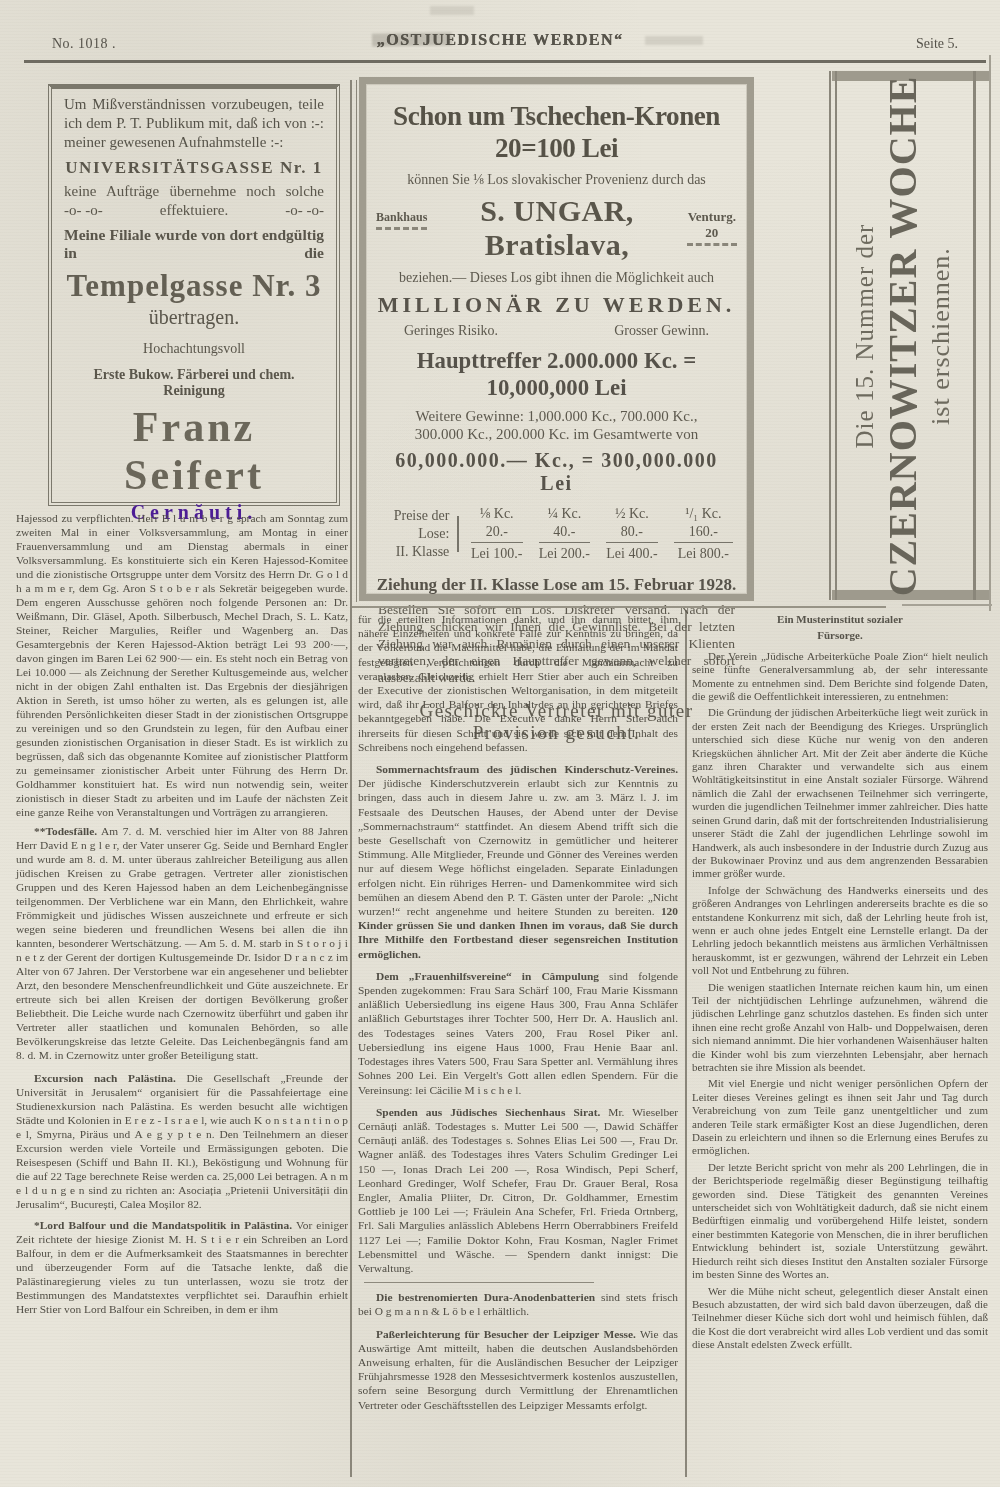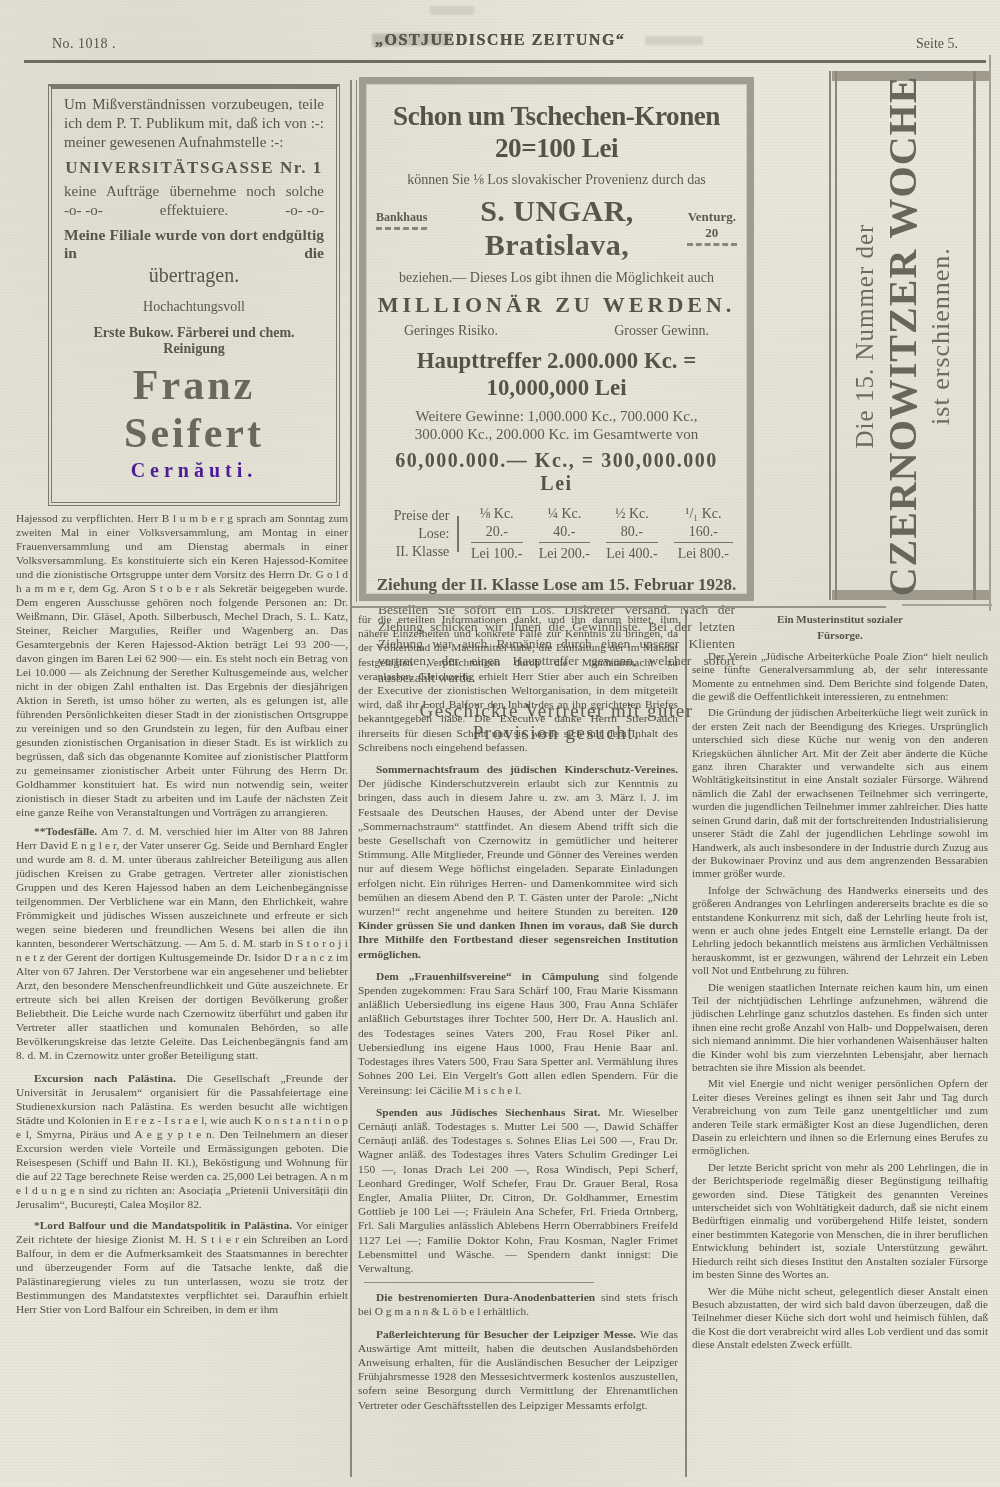--- a/index.html
+++ b/index.html
@@ -106,38 +106,39 @@
 </head>
 <body>
 
 <div class="page">
   <div class="texture abs"></div>
 
   <div class="abs smudge" style="left:372px;top:33px;width:80px;height:13px;opacity:.28;transform:rotate(-1deg);"></div>
   <div class="abs smudge" style="left:645px;top:36px;width:58px;height:9px;opacity:.16;"></div>
   <div class="abs smudge" style="left:430px;top:6px;width:44px;height:9px;opacity:.14;"></div>
   <div class="abs issue">No. 1018 .</div>
-  <div class="abs masthead">„OSTJUEDISCHE ZEITUNG“</div>
+  <div class="abs masthead">„OSTJUEDISCHE WERDEN“</div>
   <div class="abs page-label">Seite 5.</div>
   <div class="abs header-rule"></div>
 
   <div class="abs rule-v" style="left:350px;top:80px;width:2px;height:1397px;"></div>
   <div class="abs rule-v" style="left:356px;top:80px;width:1px;height:522px;"></div>
   <div class="abs rule-v" style="left:685px;top:610px;width:1.5px;height:867px;"></div>
 
   <div class="abs ad-left">
     <div class="para">Um Mißverständnissen vorzubeugen, teile ich dem P. T. Publikum mit, daß ich von :-: meiner gewesenen Aufnahmstelle :-:</div>
     <div class="addr1">UNIVERSITÄTSGASSE Nr. 1</div>
     <div class="keine">keine Aufträge übernehme noch solche</div>
     <div class="oorow">
       <span>-o-  -o-</span>
       <span>effektuiere.</span>
       <span>-o-  -o-</span>
     </div>
     <div class="filiale">Meine Filiale wurde von dort endgültig in die</div>
+    <div class="addr2">Tempelgasse Nr. 3</div>
     <div class="uebertragen">übertragen.</div>
     <div class="closing">Hochachtungsvoll</div>
     <div class="company">Erste Bukow. Färberei und chem. Reinigung</div>
     <div class="name">Franz Seifert</div>
     <div class="city">Cernăuti.</div>
   </div>
 
   <div class="abs ad-center">
     <div class="headline">Schon um Tschechen-Kronen 20=100 Lei</div>
     <div class="koennen">können Sie ⅛ Los slovakischer Provenienz durch das</div>

